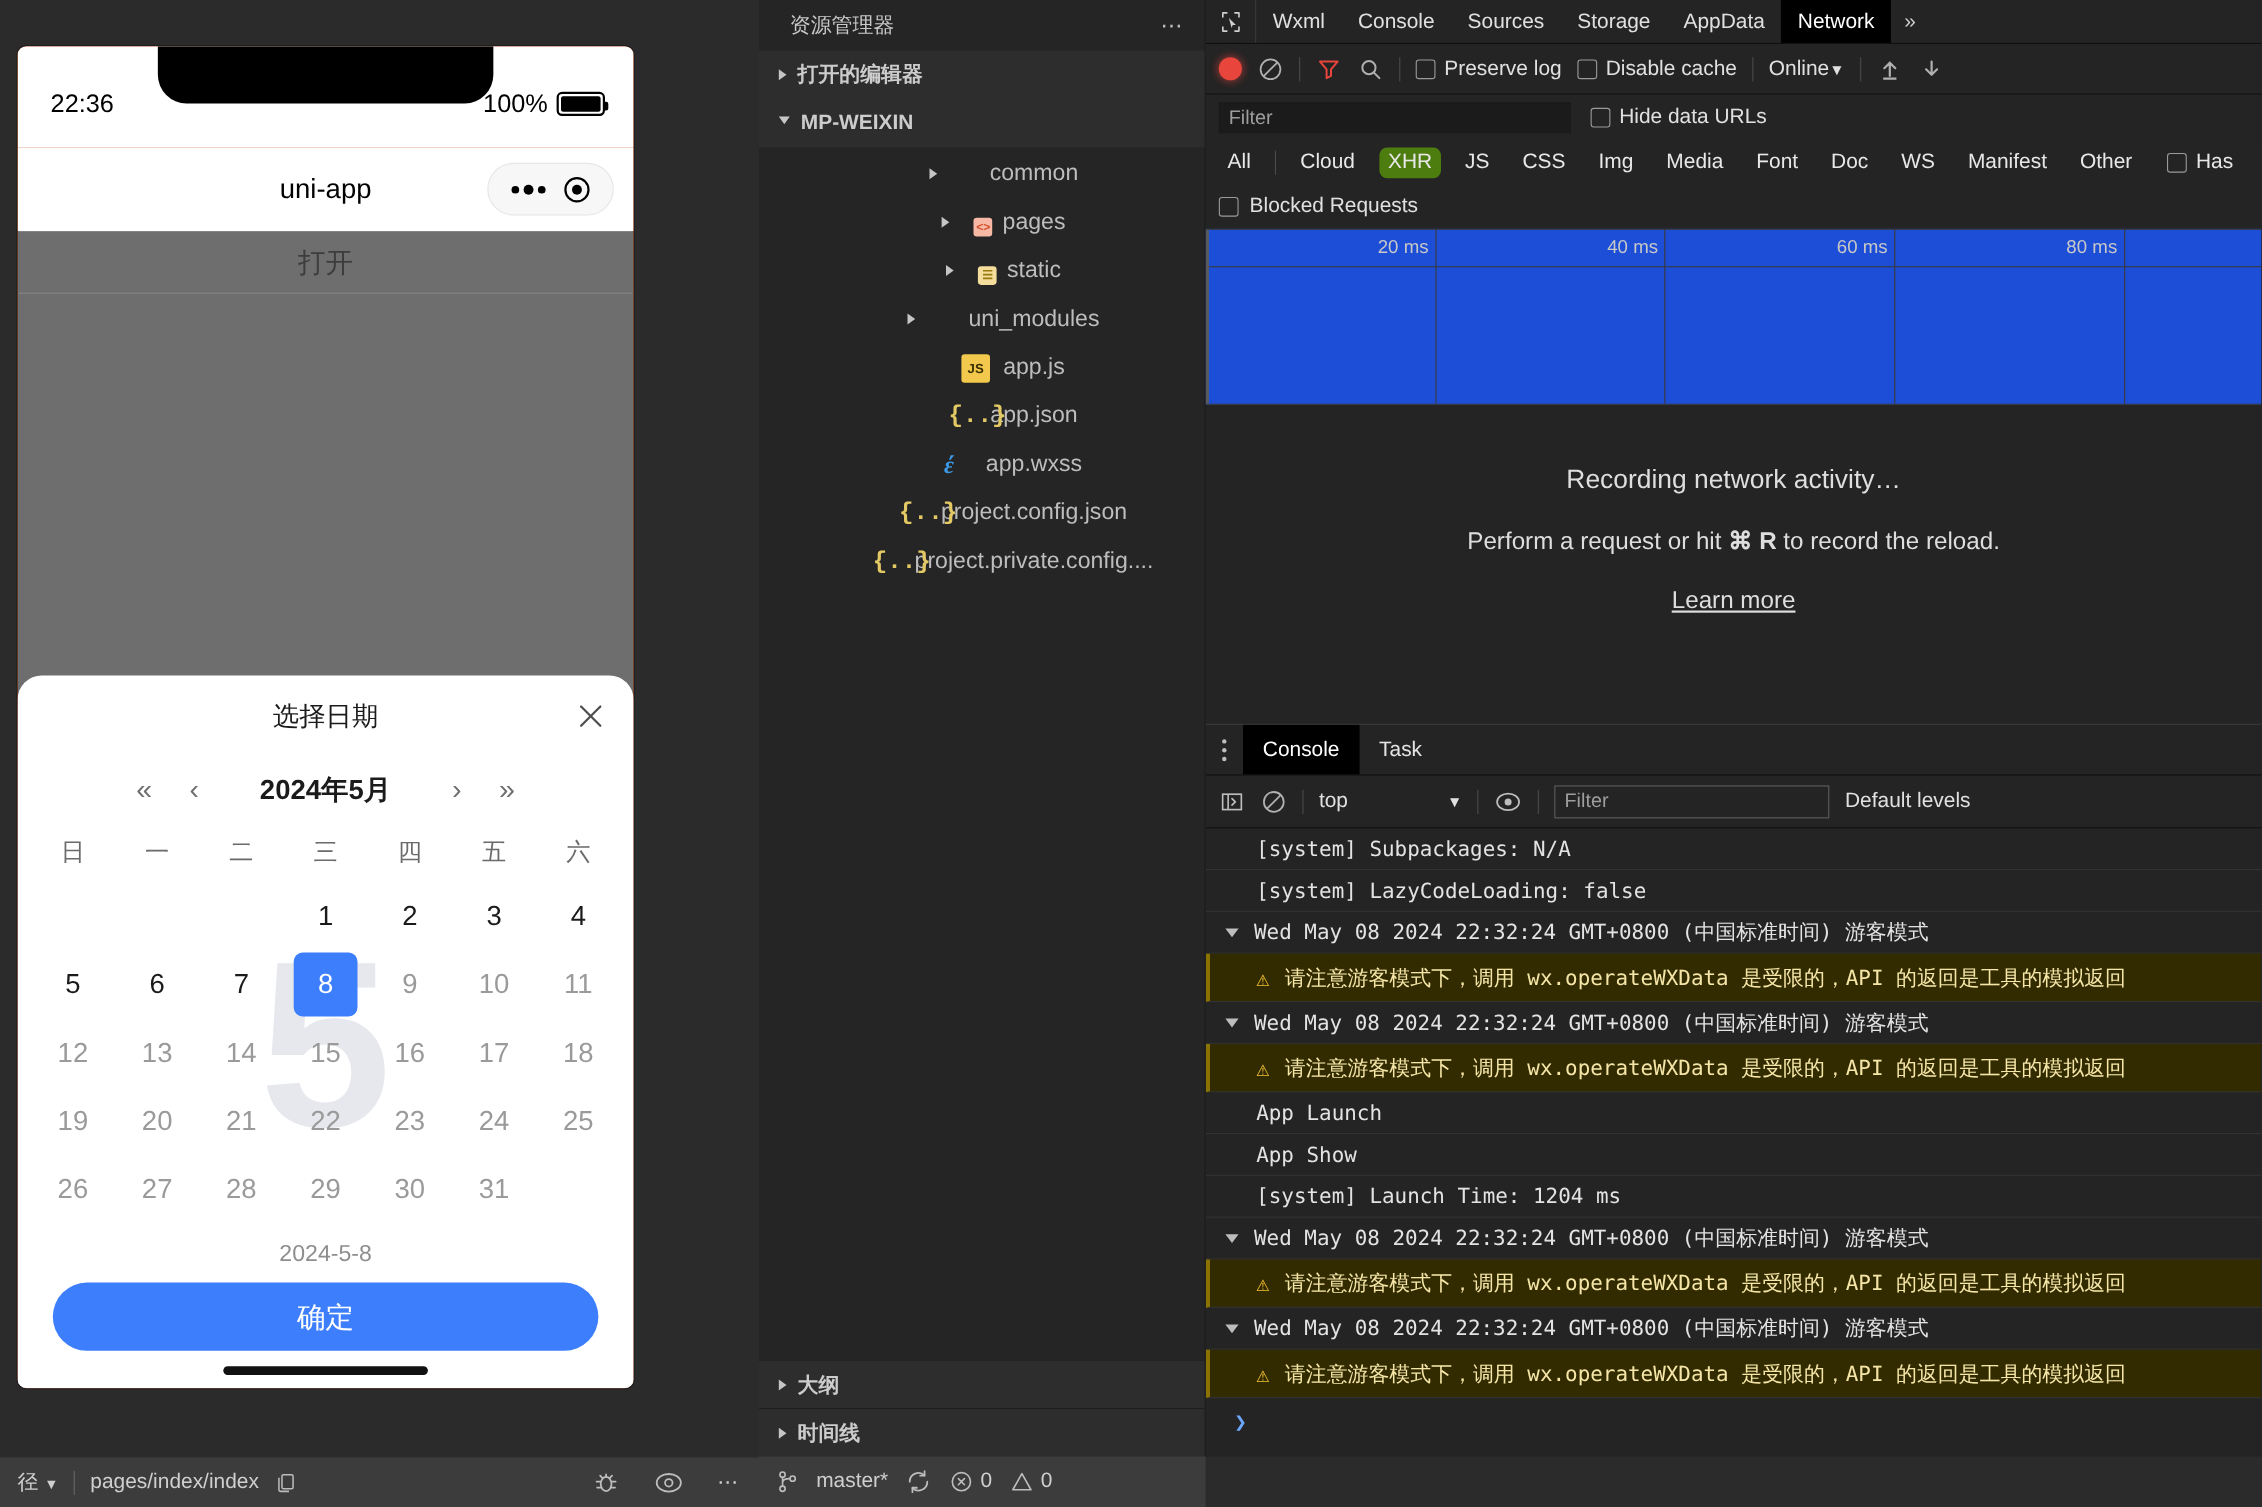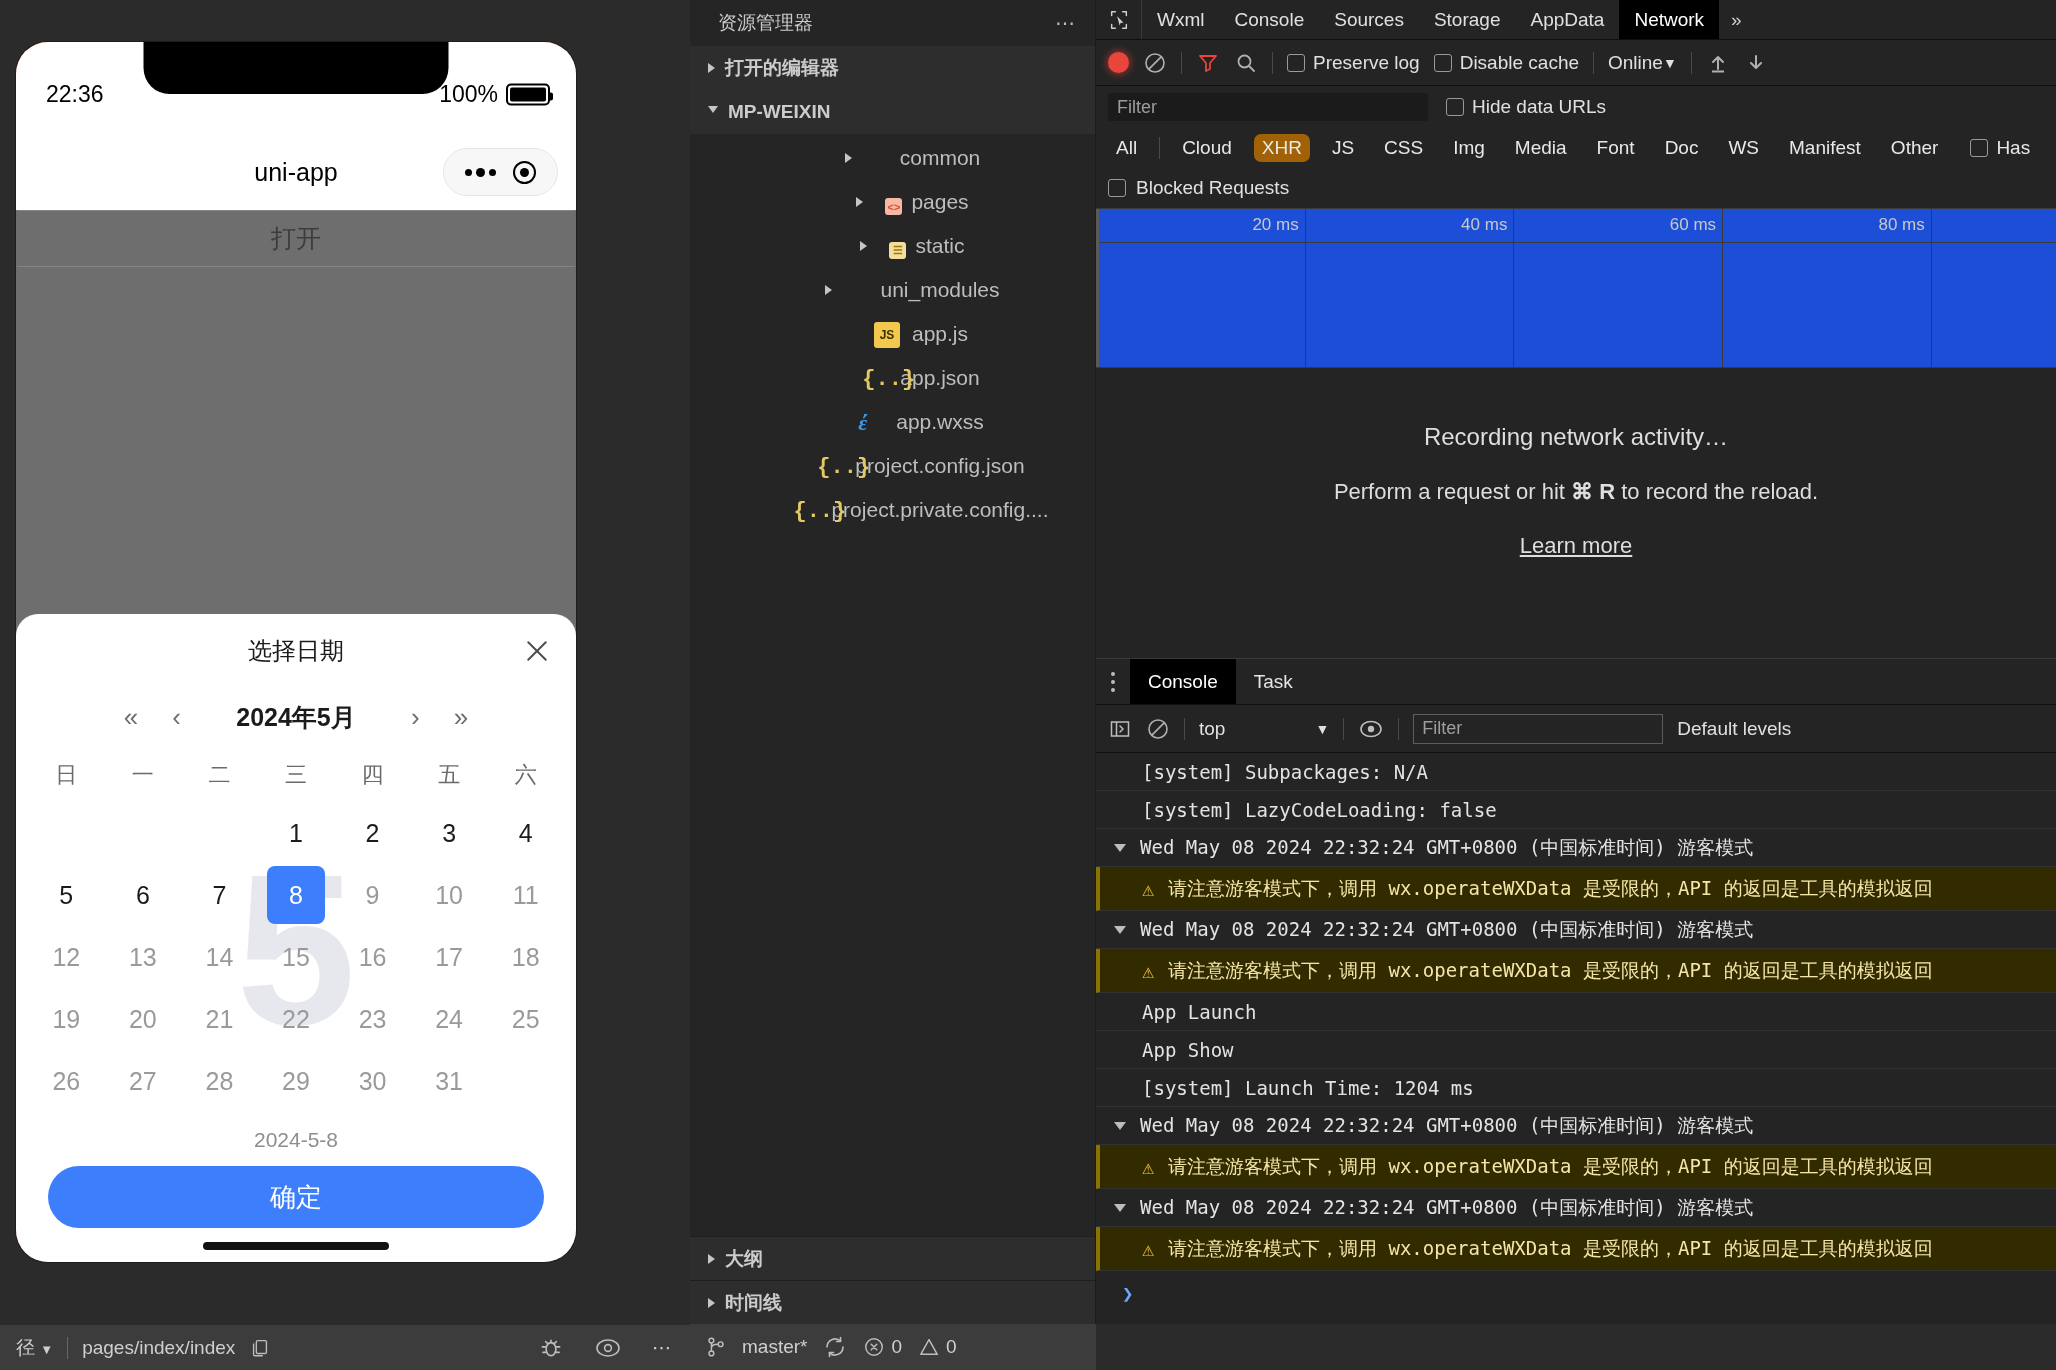--- a/index.html
+++ b/index.html
@@ -13,21 +13,21 @@
 
   
   .simulator-pane {
     position: absolute; left: 0; top: 0; width: 690px; height: 1324px;
     background: #2b2b2b;
   }
   .phone {
     position: absolute; left: 16px; top: 42px;
     width: 560px; height: 1220px;
     background: #c2410c;
-    border-radius: 32px;
+    border-radius: 8px;
     overflow: hidden;
     box-shadow: 0 0 0 1px #1d1d1d;
   }
   .phone-statusbar {
     position: relative; height: 92px; background:#fff;
   }
   .notch {
     position: absolute; left: 50%; transform: translateX(-50%); top: 0;
     width: 305px; height: 52px; background: #000;
     border-bottom-left-radius: 26px; border-bottom-right-radius: 26px;
@@ -223,21 +223,21 @@
   }
   .filter-input {
     width: 320px; height: 28px; background:#1b1b1b; border:1px solid #1b1b1b;
     color:#9d9d9d; font-size:18px; padding: 0 8px; display:flex; align-items:center;
   }
   .dt-typebar {
     height: 40px; display:flex; align-items:center; gap: 14px; padding: 0 12px;
     font-size: 19px; color:#e8e8e8;
   }
   .type-chip { padding: 3px 8px; border-radius: 7px; }
-  .type-chip.active { background:#a16207; color:#e8e8e8; }
+  .type-chip.active { background:#4d7c0f; color:#e8e8e8; }
   .dt-blocked { height: 40px; display:flex; align-items:center; gap: 10px; padding: 0 12px; font-size:19px;}
 
   .timeline {
     height: 160px; position:relative; background:#1d4ed8;
     border-top:1px solid #3a3a3a; border-bottom:1px solid #3a3a3a; margin: 0 0 0 0;
   }
   .timeline .gridline {
     position:absolute; top:0; bottom:0; width:1px; background:#3a3a3a;
   }
   .timeline .tick {

